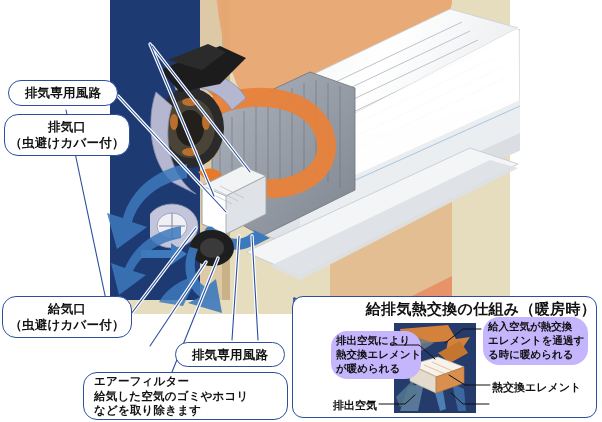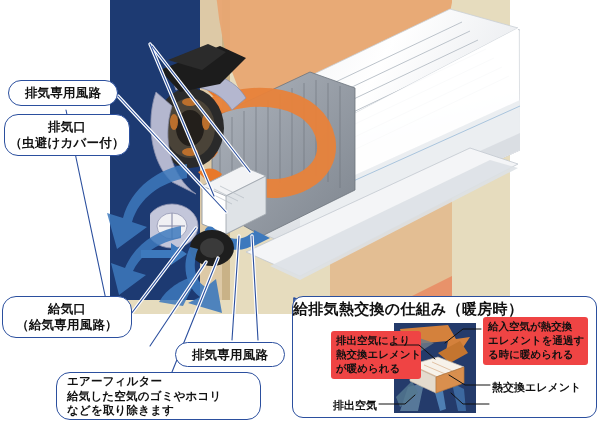--- a/index.html
+++ b/index.html
@@ -90,54 +90,54 @@
     color:#111111;
     text-align:center;
     line-height:1.28;
     box-sizing:border-box;
     white-space:pre;
     display:flex;align-items:center;justify-content:center;
     font-weight:700;
     letter-spacing:.2px;
   }
   .bub.sm{font-size:12.5px;padding:3px 9px;}
-  .bub.md{font-size:12.5px;padding:3px 8px;}
+  .bub.md{font-size:12.5px;padding:3px 8px;margin-left:27px;}
   .bub.left{text-align:left;justify-content:flex-start;}
 
   
   .leads{position:absolute;inset:0;pointer-events:none;}
 
   
   .inset{
     position:absolute;left:292px;top:296px;width:305px;height:122px;
     background:#ffffff;
     border:1.7px solid #2b4f9e;
     border-radius:11px;
     box-sizing:border-box;
   }
   .inset-tail{
     position:absolute;left:292px;top:286px;width:40px;height:26px;
   }
   .inset-title{
     position:absolute;left:0;right:0;top:3px;
-    text-align:left;font-size:15px;font-weight:700;color:#111;
+    text-align:right;font-size:15px;font-weight:700;color:#111;
     letter-spacing:.3px;
   }
   .inset-stage{
     position:absolute;left:101px;top:26px;width:82px;height:90px;
     background:#243b6b;overflow:hidden;
   }
   .ocall{
     position:absolute;
-    background:#ef4444;
+    background:#c4b5fd;
     color:#111;
     font-size:10.5px;
     font-weight:700;
     line-height:1.33;
-    border-radius:3px;
+    border-radius:16px;
     padding:3px 5px;
     white-space:pre;
     box-sizing:border-box;
   }
   .ilabel{
     position:absolute;font-size:11px;font-weight:700;color:#111;white-space:pre;
   }
 </style>
 </head>
 <body>
@@ -319,21 +319,21 @@
     </svg>
   </div>
 
 
   <div class="bub sm" style="left:8px;top:80px;width:110px;height:26px;">排気専用風路</div>
 
   <div class="bub sm" style="left:4px;top:114px;width:126px;height:42px;">排気口
 （虫避けカバー付）</div>
 
   <div class="bub sm" style="left:2px;top:296px;width:130px;height:42px;">給気口
-（給気専用風路）</div>
+（虫避けカバー付）</div>
 
 
   <div class="bub sm" style="left:175px;top:342px;width:110px;height:25px;">排気専用風路</div>
 
   <div class="bub md left" style="left:56px;top:372px;width:205px;height:48px;padding:4px 10px;font-size:11.5px;">エアーフィルター
 給気した空気のゴミやホコリ
 などを取り除きます</div>
 
   <div class="inset-tail">
     <svg width="40" height="26" viewBox="0 0 40 26" xmlns="http://www.w3.org/2000/svg">

